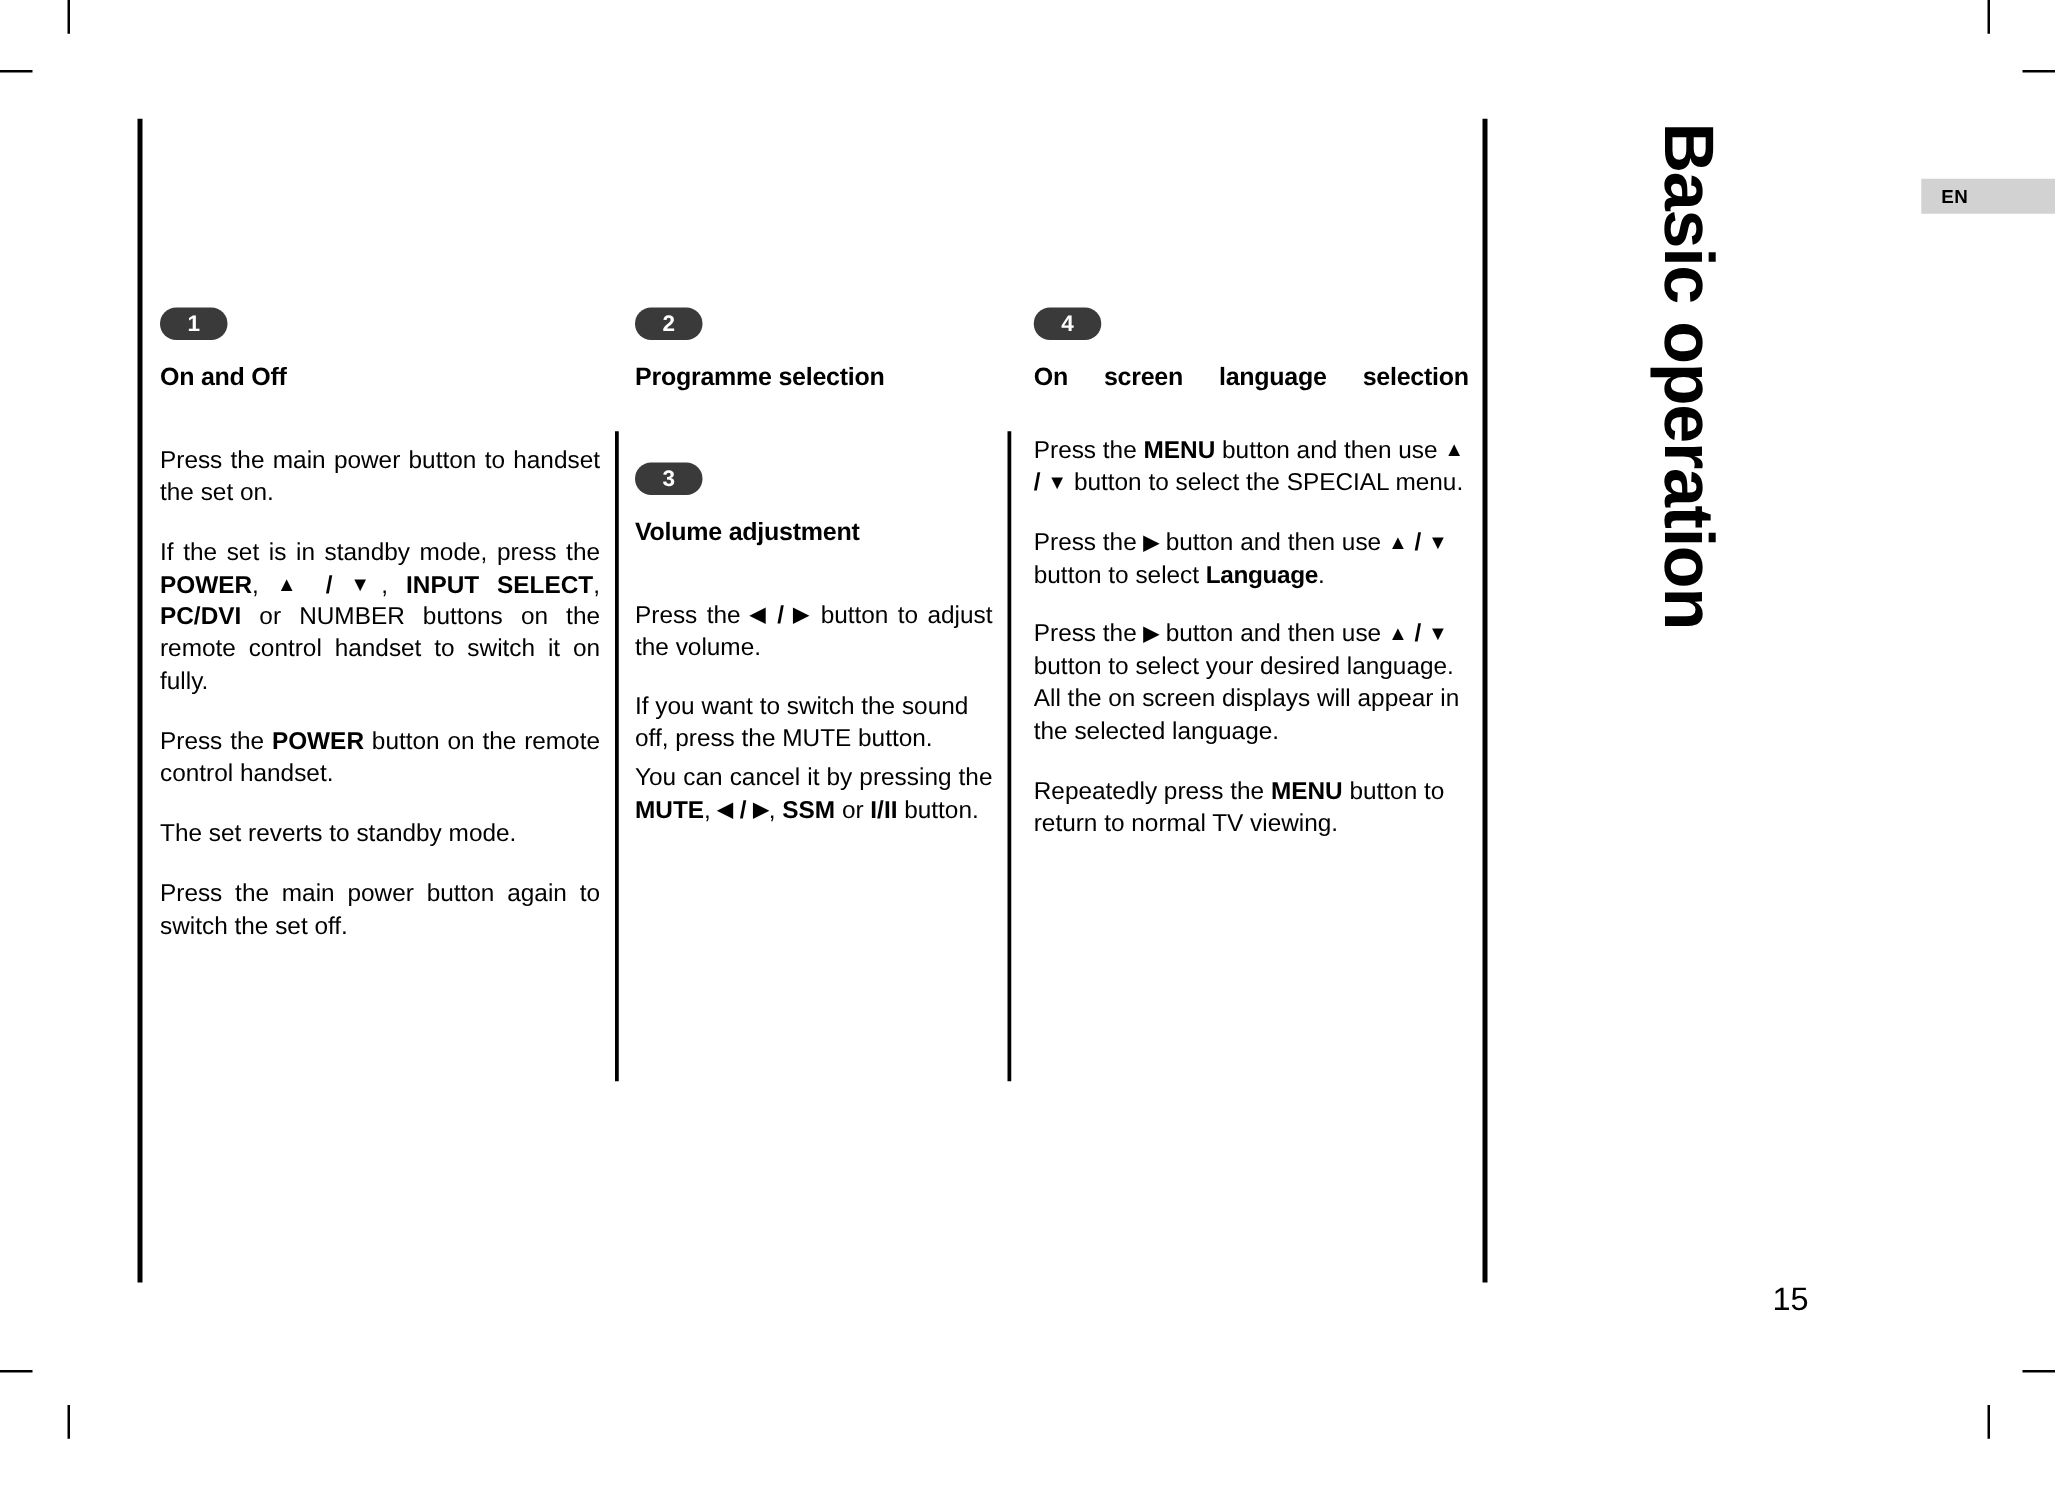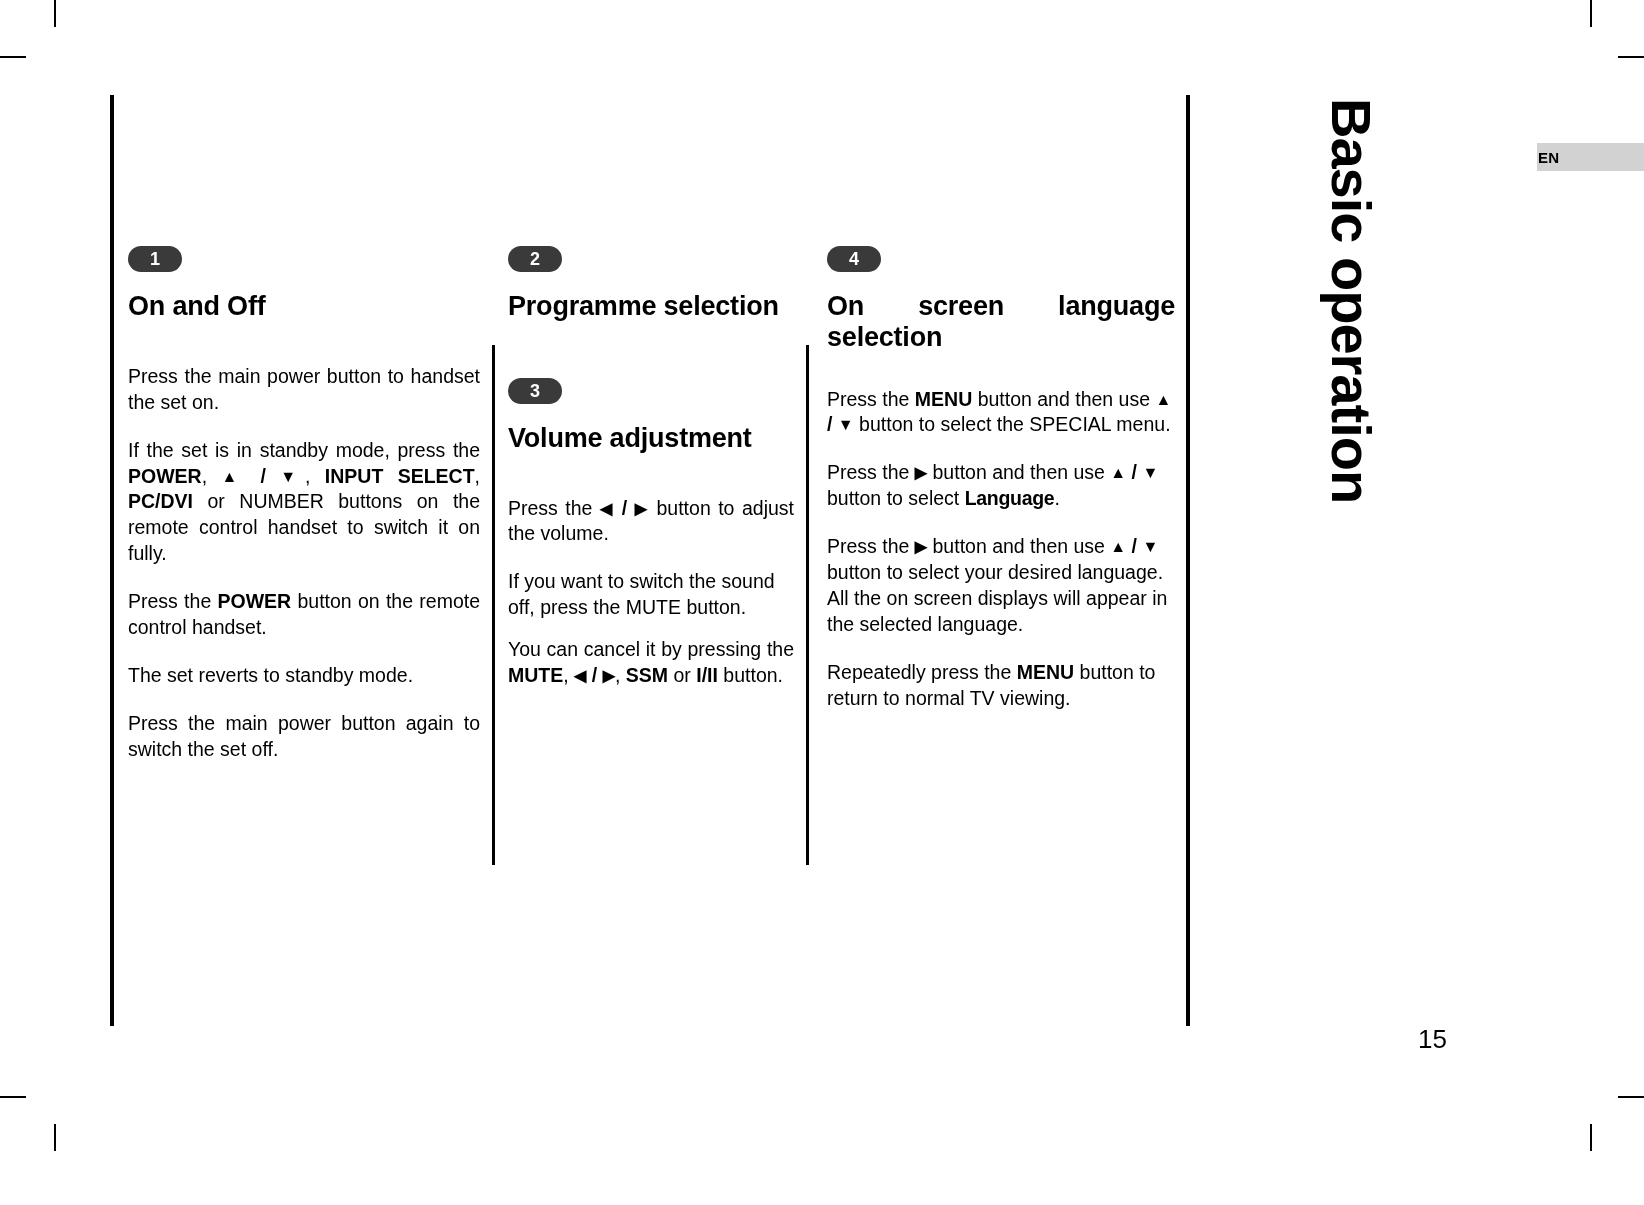--- a/index.html
+++ b/index.html
@@ -63,21 +63,21 @@
     left: 1537px;
     top: 143px;
     width: 107px;
     height: 28px;
     background: #d2d2d2;
     font-size: 15px;
     font-weight: bold;
     letter-spacing: 0.3px;
     display: flex;
     align-items: center;
-    padding-left: 1px;
+    padding-left: 16px;
     box-sizing: border-box;
   }
   .page-num {
     position: absolute;
     left: 1418px;
     top: 1024px;
     font-size: 26px;
     letter-spacing: 0px;
   }
 
@@ -110,21 +110,21 @@
     line-height: 26px;
     text-align: center;
     font-size: 18px;
     font-weight: bold;
     letter-spacing: 0px;
   }
   .badge-wrap { margin: 0 0 4px 0; }
   .badge-wrap.spaced { margin-top: 56px; }
 
   h2.sec-title {
-    font-size: 27px;
+    font-size: 20px;
     font-weight: bold;
     margin: 19px 0 0 0;
     line-height: 1.14;
     letter-spacing: -0.2px;
   }
   h2.sec-title.justify { text-align: justify; text-align-last: justify; }
 
   .body-block {
     font-size: 19.5px;
     line-height: 1.33;
@@ -205,21 +205,21 @@
   <h2 class="sec-title">Volume adjustment</h2>
 
   <div class="body-block first">
     <span>Press the </span><b class="arrow-b">◀</b><b> / </b><b class="arrow-b">▶</b><span> button to adjust the volume.</span>
   </div>
 
   <div class="body-block ragged">
     <span>If you want to switch the sound off, press the MUTE button.</span>
   </div>
 
-  <div class="body-block" style="margin-top:16px">
+  <div class="body-block" style="margin-top:5px">
     <span>You can cancel it by pressing the </span><b>MUTE</b><span>, </span><b class="arrow-b">◀</b><b> / </b><b class="arrow-b">▶</b><span>, </span><b>SSM</b><span> or </span><b>I/II</b><span> button.</span>
   </div>
 </div>
 
 <div class="col col-3">
 
   <div class="badge-wrap">
     <span class="badge">4</span>
   </div>
   <h2 class="sec-title justify">On screen language selection</h2>

